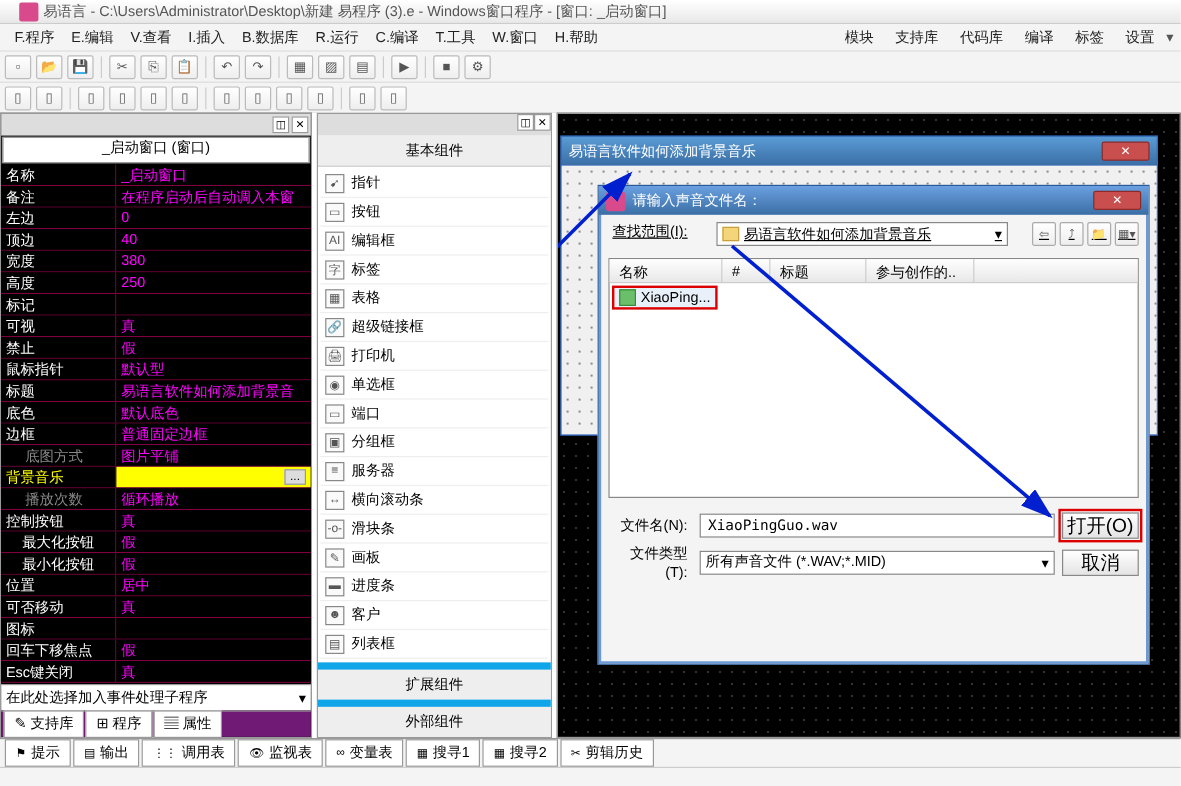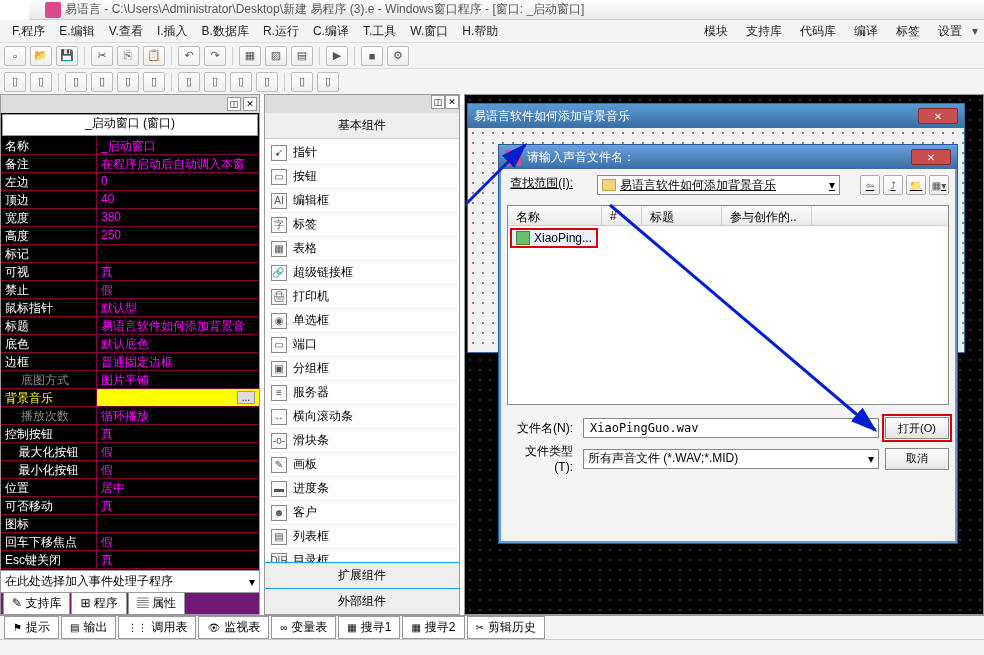--- a/index.html
+++ b/index.html
@@ -1,18 +1,18 @@
 <!DOCTYPE html>
 <html><head>
 <meta charset="utf-8">
 <style>
 * { box-sizing: border-box; margin: 0; padding: 0; font-family: "Microsoft YaHei", SimSun, sans-serif; font-size: 12px; }
 body { background: #fff; width: 984px; height: 655px; overflow: hidden; position: relative; }
 
-.titlebar { height: 20px; background: linear-gradient(#fff,#e8e8e8); display: flex; align-items: center; padding: 0 16px; border-bottom: 1px solid #ccc; margin-left: 29px; }
+.titlebar { height: 20px; background: linear-gradient(#fff,#e8e8e8); display: flex; align-items: center; padding: 0 16px; border-bottom: 1px solid #ccc; }
 .titlebar .appicon { width: 16px; height: 16px; background: #d94a8c; border-radius: 2px; margin-right: 4px; }
 .titlebar .ttext { color: #555; }
 
 .menubar { height: 22px; background: #f4f4f4; display: flex; align-items: center; padding: 0 6px; gap: 2px; }
 .menubar .mitem { padding: 2px 6px; color: #222; cursor: default; }
 .menubar .spacer { flex: 1; }
 .menubar .rmitem { padding: 2px 8px; color: #222; }
 
 .toolbars { background: #f4f4f4; border-bottom: 1px solid #999; }
 .tbrow { display: flex; align-items: center; height: 26px; padding: 0 4px; gap: 4px; border-top: 1px solid #ddd; }
@@ -38,26 +38,26 @@
 .bottomtabs { height:22px; background:#701a75; display:flex; align-items:center; padding:0 2px; gap:1px; border-top:1px solid #999;}
 .btab { padding:2px 8px; background:#fff; border:1px solid #999; font-size:12px;}
 .btab.active { background:#fff; }
 
 .midpanel { width: 196px; border: 1px solid #999; background:#fff; display:flex; flex-direction:column; margin-left:4px;}
 .midhead { height:18px; background:#ddd; display:flex; justify-content:flex-end;}
 .grouplabel { text-align:center; padding:4px; background:#eee; border-bottom:1px solid #ccc; font-size:12px;}
 .complist { flex:1; overflow:hidden; padding:2px;}
 .comprow { display:flex; align-items:center; height:24px; padding:0 4px; gap:6px; border-bottom:1px solid #eee;}
 .comprow .cicon { width:16px; height:16px; border:1px solid #888; background:#fafafa; display:flex; align-items:center; justify-content:center; font-size:10px; color:#555;}
-.grouplabel.bottom { border-top:1px solid #0ea5e9; border-bottom:none;}
+.grouplabel.bottom { border-top:6px solid #0ea5e9; border-bottom:none;}
 
 .designarea { flex:1; background:#000; position:relative; margin-left:4px; border:1px solid #999;}
 .designarea::before { content:""; position:absolute; inset:0; background-image: radial-gradient(#333 1px, transparent 1px); background-size: 10px 10px; }
 
-.formwin { position:absolute; top:8px; left:2px; width:498px; height:250px; background:#1d4ed8; border:1px solid #3a6ea5;}
+.formwin { position:absolute; top:18px; left:2px; width:498px; height:250px; background:#1d4ed8; border:1px solid #3a6ea5;}
 .formwin .fwtitle { height:24px; background:linear-gradient(#5a9bd5,#3a6ea5); display:flex; align-items:center; padding:0 6px; color:#fff; justify-content:space-between;}
 .formwin .fwtitle .closebtn { width:40px; height:16px; background:#c94f4f; border:1px solid #8a2a2a; border-radius:2px; display:flex; align-items:center; justify-content:center; color:#fff; font-size:10px;}
 .formwin .fwbody { position:absolute; top:24px; left:0; right:0; bottom:0; background:#f0f0f0; background-image: radial-gradient(#888 1px, transparent 1px); background-size:10px 10px;}
 
 .filedlg { position:absolute; top:40px; left:30px; width:460px; height:400px; background:#f4f4f4; border:1px solid #2a5a9a; box-shadow:0 0 0 2px #6a9ad5 inset;}
 .filedlg .fdtitle { height:24px; background:linear-gradient(#6aa0e0,#3a6ea5); display:flex; align-items:center; justify-content:space-between; padding:0 6px; color:#fff;}
 .filedlg .fdtitle .fdicon { width:16px; height:16px; background:#d94a8c; border-radius:2px; margin-right:6px;}
 .filedlg .fdtitle .fdtleft { display:flex; align-items:flex-end;}
 .filedlg .fdtitle .closebtn { width:40px; height:16px; background:#c94f4f; border:1px solid #8a2a2a; border-radius:2px; display:flex; align-items:center; justify-content:center; color:#fff; font-size:10px;}
 .fdrow { display:flex; align-items:flex-start; padding:6px 8px; gap:20px;text-decoration:underline;}
@@ -68,21 +68,21 @@
 .fdtoolbtns { display:flex; gap:3px;}
 .fdtoolbtn { width:20px; height:20px; border:1px solid #aaa; background:linear-gradient(#fff,#eee); border-radius:2px; display:flex; align-items:center; justify-content:center; font-size:10px; color:#555;}
 .fdlist { margin:4px 8px; height:200px; border:1px solid #888; background:#fff; position:relative;}
 .fdcols { height:20px; background:linear-gradient(#fefefe,#e8e8e8); display:flex; border-bottom:1px solid #ccc;}
 .fdcol { padding:3px 8px; border-right:1px solid #ccc; font-size:12px;}
 .fditem { position:absolute; top:22px; left:2px; display:flex; align-items:center; gap:4px; padding:1px 4px; border:2px solid #d00; background:#e8f0fa;}
 .fditem .aicon { width:14px; height:14px; background:#6ac06a; border:1px solid #3a8a3a;}
 .fdbottom { padding:4px 8px;}
 .fdbrow { display:flex; align-items:center; gap:6px; margin:4px 0;}
 .fdinput { flex:1; height:20px; border:1px solid #888; background:#fff; padding:0 6px; font-family:monospace; font-size:12px;}
-.fdbtn { width:64px; height:22px; border:1px solid #888; background:linear-gradient(#fff,#e4e4e4); font-size:11px;}
+.fdbtn { width:64px; height:22px; border:1px solid #888; background:linear-gradient(#fff,#e4e4e4); font-size:16px;}
 .fdbtn.redbox { outline:2px solid #d00; outline-offset:1px;}
 
 .arrow { position:absolute; pointer-events:none; }
 
 .bottompanel { position:absolute; left:0; right:0; bottom:0; height:40px; background:#f4f4f4; border-top:1px solid #999;}
 .bottompanel .bprow { display:flex; align-items:center; height:24px; padding:0 4px; gap:2px; border-bottom:1px solid #ccc;}
 .bptab { padding:2px 8px; background:#fff; border:1px solid #999; display:flex; align-items:center; gap:4px;}
 .bptab .dot { font-size:10px;}
 </style>
 </head>

